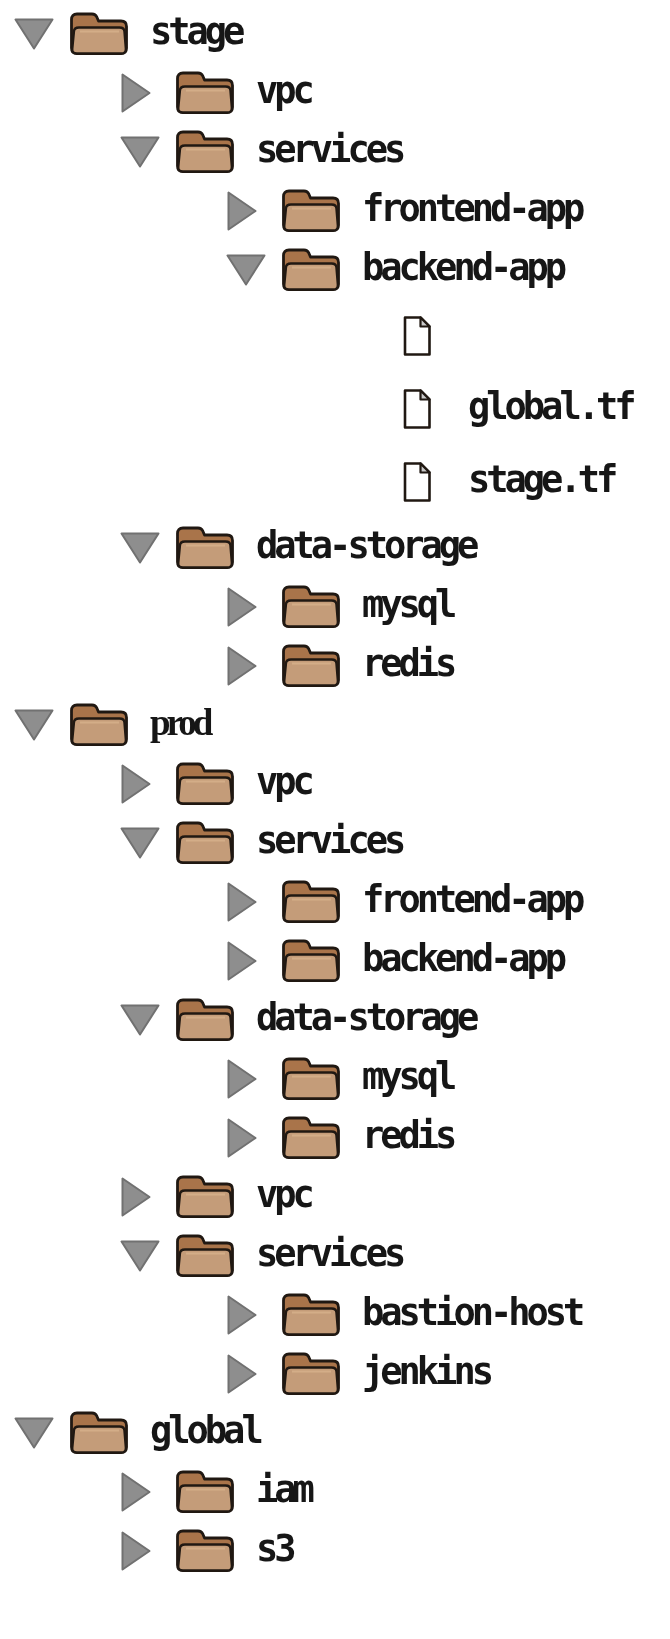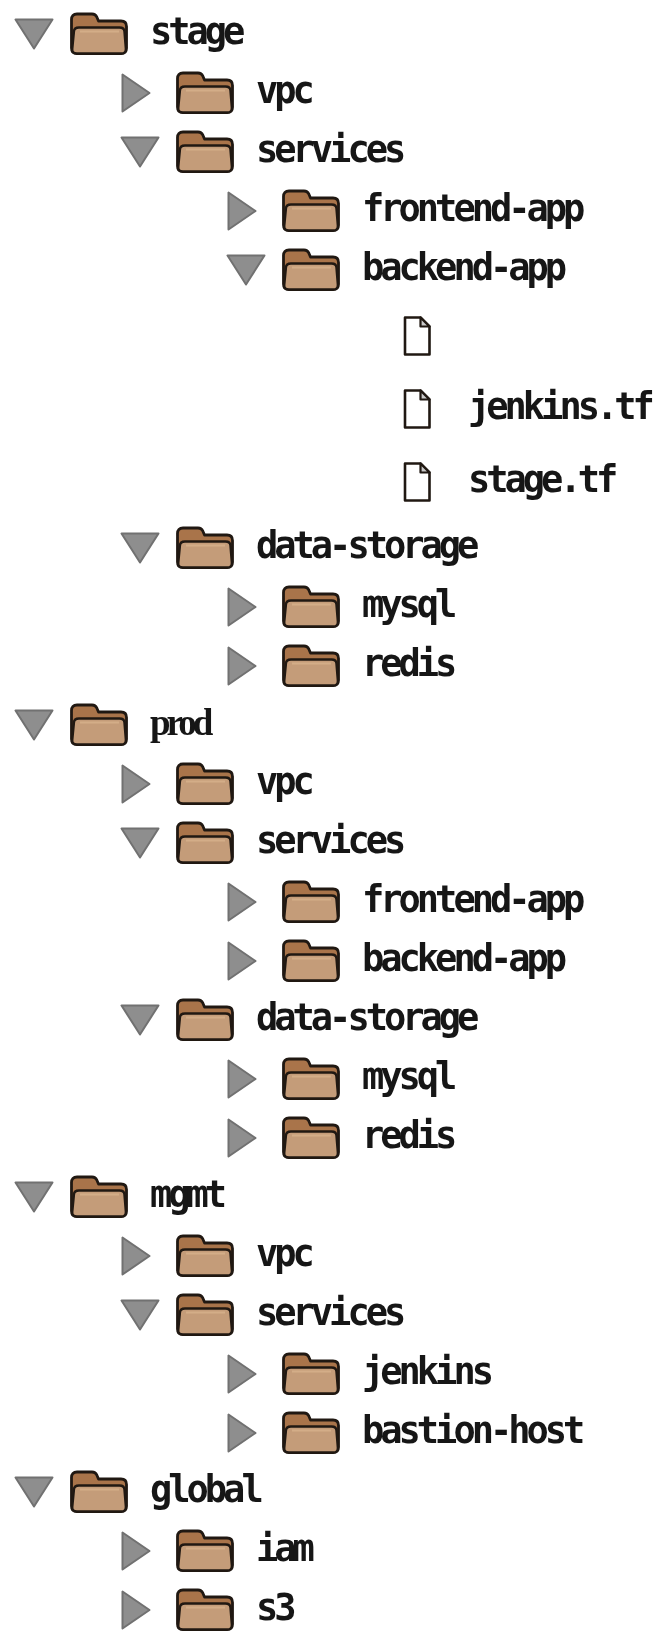--- a/index.html
+++ b/index.html
@@ -177,21 +177,21 @@
       
       
     </span>
     <span class="icon-slot">
 
       <svg class="file-svg" width="30" height="42" viewBox="0 0 30 42">
         <path d="M3 2.5 L18.5 2.5 L27.5 11.5 L27.5 39.5 L3 39.5 Z" fill="var(--file-fill)" stroke="var(--outline)" stroke-width="2.6" stroke-linejoin="round"></path>
         <path d="M18.5 2.5 L18.5 11.5 L27.5 11.5 Z" fill="var(--file-fold)" stroke="var(--outline)" stroke-width="2.2" stroke-linejoin="round"></path>
       </svg>
     </span>
-    <span class="label">jenkins.tf</span>
+    <span class="label">global.tf</span>
   </div>
     <div class="row file-row k-file t-none" style="margin-left: 332px;">
     <span class="toggle">
       
       
     </span>
     <span class="icon-slot">
 
       <svg class="file-svg" width="30" height="42" viewBox="0 0 30 42">
         <path d="M3 2.5 L18.5 2.5 L27.5 11.5 L27.5 39.5 L3 39.5 Z" fill="var(--file-fill)" stroke="var(--outline)" stroke-width="2.6" stroke-linejoin="round"></path>
@@ -402,165 +402,146 @@
         <path d="M9 3 L24 3 Q27.5 3 28.8 6 L30.5 10 L53 10 Q58.5 10 58.5 15.5
                  L58.5 37 Q58.5 42.5 53 42.5 L9 42.5 Q3.5 42.5 3.5 37 L3.5 8.5 Q3.5 3 9 3 Z" fill="var(--folder-tab)" stroke="var(--outline)" stroke-width="2.8" stroke-linejoin="round"></path>
         <path d="M11 16.5 L51.5 16.5 Q56.2 16.5 56.5 20.5 L57.9 37.5 Q58.3 42.5 53 42.5
                  L9 42.5 Q3.8 42.5 4.2 38 L5.9 20.5 Q6.2 16.5 11 16.5 Z" fill="var(--folder-body)" stroke="var(--outline)" stroke-width="2.5" stroke-linejoin="round"></path>
         <path d="M12 20.5 L51 20.5" stroke="var(--folder-highlight)" stroke-width="2" opacity="0.8"></path>
       </svg>
 
     </span>
     <span class="label">redis</span>
   </div>
+    <div class="row folder-row k-folder t-collapsed" style="margin-left: 120px;">
+    <span class="toggle">
+
+      <svg class="tri-right" width="32" height="40" viewBox="0 0 32 40">
+        <polygon points="2.5,1.5 2.5,38.5 29.5,20" fill="var(--triangle)" stroke="var(--triangle-edge)" stroke-width="2" stroke-linejoin="round"></polygon>
+      </svg>
+    </span>
+    <span class="icon-slot">
+      <svg class="folder-svg" width="62" height="46" viewBox="0 0 62 46">
+        <path d="M9 3 L24 3 Q27.5 3 28.8 6 L30.5 10 L53 10 Q58.5 10 58.5 15.5
+                 L58.5 37 Q58.5 42.5 53 42.5 L9 42.5 Q3.5 42.5 3.5 37 L3.5 8.5 Q3.5 3 9 3 Z" fill="var(--folder-tab)" stroke="var(--outline)" stroke-width="2.8" stroke-linejoin="round"></path>
+        <path d="M11 16.5 L51.5 16.5 Q56.2 16.5 56.5 20.5 L57.9 37.5 Q58.3 42.5 53 42.5
+                 L9 42.5 Q3.8 42.5 4.2 38 L5.9 20.5 Q6.2 16.5 11 16.5 Z" fill="var(--folder-body)" stroke="var(--outline)" stroke-width="2.5" stroke-linejoin="round"></path>
+        <path d="M12 20.5 L51 20.5" stroke="var(--folder-highlight)" stroke-width="2" opacity="0.8"></path>
+      </svg>
+
+    </span>
+    <span class="label">vpc</span>
+  </div>
+    <div class="row folder-row k-folder t-expanded" style="margin-left: 120px;">
+    <span class="toggle">
+      <svg class="tri-down" width="40" height="34" viewBox="0 0 40 34">
+        <polygon points="1.5,2.5 38.5,2.5 20,31.5" fill="var(--triangle)" stroke="var(--triangle-edge)" stroke-width="2" stroke-linejoin="round"></polygon>
+      </svg>
+
+    </span>
+    <span class="icon-slot">
+      <svg class="folder-svg" width="62" height="46" viewBox="0 0 62 46">
+        <path d="M9 3 L24 3 Q27.5 3 28.8 6 L30.5 10 L53 10 Q58.5 10 58.5 15.5
+                 L58.5 37 Q58.5 42.5 53 42.5 L9 42.5 Q3.5 42.5 3.5 37 L3.5 8.5 Q3.5 3 9 3 Z" fill="var(--folder-tab)" stroke="var(--outline)" stroke-width="2.8" stroke-linejoin="round"></path>
+        <path d="M11 16.5 L51.5 16.5 Q56.2 16.5 56.5 20.5 L57.9 37.5 Q58.3 42.5 53 42.5
+                 L9 42.5 Q3.8 42.5 4.2 38 L5.9 20.5 Q6.2 16.5 11 16.5 Z" fill="var(--folder-body)" stroke="var(--outline)" stroke-width="2.5" stroke-linejoin="round"></path>
+        <path d="M12 20.5 L51 20.5" stroke="var(--folder-highlight)" stroke-width="2" opacity="0.8"></path>
+      </svg>
+
+    </span>
+    <span class="label">services</span>
+  </div>
+    <div class="row folder-row k-folder t-collapsed" style="margin-left: 226px;">
+    <span class="toggle">
+
+      <svg class="tri-right" width="32" height="40" viewBox="0 0 32 40">
+        <polygon points="2.5,1.5 2.5,38.5 29.5,20" fill="var(--triangle)" stroke="var(--triangle-edge)" stroke-width="2" stroke-linejoin="round"></polygon>
+      </svg>
+    </span>
+    <span class="icon-slot">
+      <svg class="folder-svg" width="62" height="46" viewBox="0 0 62 46">
+        <path d="M9 3 L24 3 Q27.5 3 28.8 6 L30.5 10 L53 10 Q58.5 10 58.5 15.5
+                 L58.5 37 Q58.5 42.5 53 42.5 L9 42.5 Q3.5 42.5 3.5 37 L3.5 8.5 Q3.5 3 9 3 Z" fill="var(--folder-tab)" stroke="var(--outline)" stroke-width="2.8" stroke-linejoin="round"></path>
+        <path d="M11 16.5 L51.5 16.5 Q56.2 16.5 56.5 20.5 L57.9 37.5 Q58.3 42.5 53 42.5
+                 L9 42.5 Q3.8 42.5 4.2 38 L5.9 20.5 Q6.2 16.5 11 16.5 Z" fill="var(--folder-body)" stroke="var(--outline)" stroke-width="2.5" stroke-linejoin="round"></path>
+        <path d="M12 20.5 L51 20.5" stroke="var(--folder-highlight)" stroke-width="2" opacity="0.8"></path>
+      </svg>
+
+    </span>
+    <span class="label">bastion-host</span>
+  </div>
+    <div class="row folder-row k-folder t-collapsed" style="margin-left: 226px;">
+    <span class="toggle">
+
+      <svg class="tri-right" width="32" height="40" viewBox="0 0 32 40">
+        <polygon points="2.5,1.5 2.5,38.5 29.5,20" fill="var(--triangle)" stroke="var(--triangle-edge)" stroke-width="2" stroke-linejoin="round"></polygon>
+      </svg>
+    </span>
+    <span class="icon-slot">
+      <svg class="folder-svg" width="62" height="46" viewBox="0 0 62 46">
+        <path d="M9 3 L24 3 Q27.5 3 28.8 6 L30.5 10 L53 10 Q58.5 10 58.5 15.5
+                 L58.5 37 Q58.5 42.5 53 42.5 L9 42.5 Q3.5 42.5 3.5 37 L3.5 8.5 Q3.5 3 9 3 Z" fill="var(--folder-tab)" stroke="var(--outline)" stroke-width="2.8" stroke-linejoin="round"></path>
+        <path d="M11 16.5 L51.5 16.5 Q56.2 16.5 56.5 20.5 L57.9 37.5 Q58.3 42.5 53 42.5
+                 L9 42.5 Q3.8 42.5 4.2 38 L5.9 20.5 Q6.2 16.5 11 16.5 Z" fill="var(--folder-body)" stroke="var(--outline)" stroke-width="2.5" stroke-linejoin="round"></path>
+        <path d="M12 20.5 L51 20.5" stroke="var(--folder-highlight)" stroke-width="2" opacity="0.8"></path>
+      </svg>
+
+    </span>
+    <span class="label">jenkins</span>
+  </div>
     <div class="row folder-row k-folder t-expanded" style="margin-left: 14px;">
     <span class="toggle">
       <svg class="tri-down" width="40" height="34" viewBox="0 0 40 34">
         <polygon points="1.5,2.5 38.5,2.5 20,31.5" fill="var(--triangle)" stroke="var(--triangle-edge)" stroke-width="2" stroke-linejoin="round"></polygon>
       </svg>
 
     </span>
     <span class="icon-slot">
       <svg class="folder-svg" width="62" height="46" viewBox="0 0 62 46">
         <path d="M9 3 L24 3 Q27.5 3 28.8 6 L30.5 10 L53 10 Q58.5 10 58.5 15.5
                  L58.5 37 Q58.5 42.5 53 42.5 L9 42.5 Q3.5 42.5 3.5 37 L3.5 8.5 Q3.5 3 9 3 Z" fill="var(--folder-tab)" stroke="var(--outline)" stroke-width="2.8" stroke-linejoin="round"></path>
         <path d="M11 16.5 L51.5 16.5 Q56.2 16.5 56.5 20.5 L57.9 37.5 Q58.3 42.5 53 42.5
                  L9 42.5 Q3.8 42.5 4.2 38 L5.9 20.5 Q6.2 16.5 11 16.5 Z" fill="var(--folder-body)" stroke="var(--outline)" stroke-width="2.5" stroke-linejoin="round"></path>
         <path d="M12 20.5 L51 20.5" stroke="var(--folder-highlight)" stroke-width="2" opacity="0.8"></path>
       </svg>
 
     </span>
-    <span class="label">mgmt</span>
+    <span class="label">global</span>
+  </div>
+    <div class="row folder-row k-folder t-collapsed" style="margin-left: 120px; text-align: right;">
+    <span class="toggle">
+
+      <svg class="tri-right" width="32" height="40" viewBox="0 0 32 40">
+        <polygon points="2.5,1.5 2.5,38.5 29.5,20" fill="var(--triangle)" stroke="var(--triangle-edge)" stroke-width="2" stroke-linejoin="round"></polygon>
+      </svg>
+    </span>
+    <span class="icon-slot">
+      <svg class="folder-svg" width="62" height="46" viewBox="0 0 62 46">
+        <path d="M9 3 L24 3 Q27.5 3 28.8 6 L30.5 10 L53 10 Q58.5 10 58.5 15.5
+                 L58.5 37 Q58.5 42.5 53 42.5 L9 42.5 Q3.5 42.5 3.5 37 L3.5 8.5 Q3.5 3 9 3 Z" fill="var(--folder-tab)" stroke="var(--outline)" stroke-width="2.8" stroke-linejoin="round"></path>
+        <path d="M11 16.5 L51.5 16.5 Q56.2 16.5 56.5 20.5 L57.9 37.5 Q58.3 42.5 53 42.5
+                 L9 42.5 Q3.8 42.5 4.2 38 L5.9 20.5 Q6.2 16.5 11 16.5 Z" fill="var(--folder-body)" stroke="var(--outline)" stroke-width="2.5" stroke-linejoin="round"></path>
+        <path d="M12 20.5 L51 20.5" stroke="var(--folder-highlight)" stroke-width="2" opacity="0.8"></path>
+      </svg>
+
+    </span>
+    <span class="label">iam</span>
   </div>
     <div class="row folder-row k-folder t-collapsed" style="margin-left: 120px;">
     <span class="toggle">
 
       <svg class="tri-right" width="32" height="40" viewBox="0 0 32 40">
         <polygon points="2.5,1.5 2.5,38.5 29.5,20" fill="var(--triangle)" stroke="var(--triangle-edge)" stroke-width="2" stroke-linejoin="round"></polygon>
       </svg>
     </span>
     <span class="icon-slot">
       <svg class="folder-svg" width="62" height="46" viewBox="0 0 62 46">
         <path d="M9 3 L24 3 Q27.5 3 28.8 6 L30.5 10 L53 10 Q58.5 10 58.5 15.5
                  L58.5 37 Q58.5 42.5 53 42.5 L9 42.5 Q3.5 42.5 3.5 37 L3.5 8.5 Q3.5 3 9 3 Z" fill="var(--folder-tab)" stroke="var(--outline)" stroke-width="2.8" stroke-linejoin="round"></path>
         <path d="M11 16.5 L51.5 16.5 Q56.2 16.5 56.5 20.5 L57.9 37.5 Q58.3 42.5 53 42.5
                  L9 42.5 Q3.8 42.5 4.2 38 L5.9 20.5 Q6.2 16.5 11 16.5 Z" fill="var(--folder-body)" stroke="var(--outline)" stroke-width="2.5" stroke-linejoin="round"></path>
         <path d="M12 20.5 L51 20.5" stroke="var(--folder-highlight)" stroke-width="2" opacity="0.8"></path>
       </svg>
 
     </span>
-    <span class="label">vpc</span>
-  </div>
-    <div class="row folder-row k-folder t-expanded" style="margin-left: 120px;">
-    <span class="toggle">
-      <svg class="tri-down" width="40" height="34" viewBox="0 0 40 34">
-        <polygon points="1.5,2.5 38.5,2.5 20,31.5" fill="var(--triangle)" stroke="var(--triangle-edge)" stroke-width="2" stroke-linejoin="round"></polygon>
-      </svg>
-
-    </span>
-    <span class="icon-slot">
-      <svg class="folder-svg" width="62" height="46" viewBox="0 0 62 46">
-        <path d="M9 3 L24 3 Q27.5 3 28.8 6 L30.5 10 L53 10 Q58.5 10 58.5 15.5
-                 L58.5 37 Q58.5 42.5 53 42.5 L9 42.5 Q3.5 42.5 3.5 37 L3.5 8.5 Q3.5 3 9 3 Z" fill="var(--folder-tab)" stroke="var(--outline)" stroke-width="2.8" stroke-linejoin="round"></path>
-        <path d="M11 16.5 L51.5 16.5 Q56.2 16.5 56.5 20.5 L57.9 37.5 Q58.3 42.5 53 42.5
-                 L9 42.5 Q3.8 42.5 4.2 38 L5.9 20.5 Q6.2 16.5 11 16.5 Z" fill="var(--folder-body)" stroke="var(--outline)" stroke-width="2.5" stroke-linejoin="round"></path>
-        <path d="M12 20.5 L51 20.5" stroke="var(--folder-highlight)" stroke-width="2" opacity="0.8"></path>
-      </svg>
-
-    </span>
-    <span class="label">services</span>
-  </div>
-    <div class="row folder-row k-folder t-collapsed" style="margin-left: 226px;">
-    <span class="toggle">
-
-      <svg class="tri-right" width="32" height="40" viewBox="0 0 32 40">
-        <polygon points="2.5,1.5 2.5,38.5 29.5,20" fill="var(--triangle)" stroke="var(--triangle-edge)" stroke-width="2" stroke-linejoin="round"></polygon>
-      </svg>
-    </span>
-    <span class="icon-slot">
-      <svg class="folder-svg" width="62" height="46" viewBox="0 0 62 46">
-        <path d="M9 3 L24 3 Q27.5 3 28.8 6 L30.5 10 L53 10 Q58.5 10 58.5 15.5
-                 L58.5 37 Q58.5 42.5 53 42.5 L9 42.5 Q3.5 42.5 3.5 37 L3.5 8.5 Q3.5 3 9 3 Z" fill="var(--folder-tab)" stroke="var(--outline)" stroke-width="2.8" stroke-linejoin="round"></path>
-        <path d="M11 16.5 L51.5 16.5 Q56.2 16.5 56.5 20.5 L57.9 37.5 Q58.3 42.5 53 42.5
-                 L9 42.5 Q3.8 42.5 4.2 38 L5.9 20.5 Q6.2 16.5 11 16.5 Z" fill="var(--folder-body)" stroke="var(--outline)" stroke-width="2.5" stroke-linejoin="round"></path>
-        <path d="M12 20.5 L51 20.5" stroke="var(--folder-highlight)" stroke-width="2" opacity="0.8"></path>
-      </svg>
-
-    </span>
-    <span class="label">jenkins</span>
-  </div>
-    <div class="row folder-row k-folder t-collapsed" style="margin-left: 226px;">
-    <span class="toggle">
-
-      <svg class="tri-right" width="32" height="40" viewBox="0 0 32 40">
-        <polygon points="2.5,1.5 2.5,38.5 29.5,20" fill="var(--triangle)" stroke="var(--triangle-edge)" stroke-width="2" stroke-linejoin="round"></polygon>
-      </svg>
-    </span>
-    <span class="icon-slot">
-      <svg class="folder-svg" width="62" height="46" viewBox="0 0 62 46">
-        <path d="M9 3 L24 3 Q27.5 3 28.8 6 L30.5 10 L53 10 Q58.5 10 58.5 15.5
-                 L58.5 37 Q58.5 42.5 53 42.5 L9 42.5 Q3.5 42.5 3.5 37 L3.5 8.5 Q3.5 3 9 3 Z" fill="var(--folder-tab)" stroke="var(--outline)" stroke-width="2.8" stroke-linejoin="round"></path>
-        <path d="M11 16.5 L51.5 16.5 Q56.2 16.5 56.5 20.5 L57.9 37.5 Q58.3 42.5 53 42.5
-                 L9 42.5 Q3.8 42.5 4.2 38 L5.9 20.5 Q6.2 16.5 11 16.5 Z" fill="var(--folder-body)" stroke="var(--outline)" stroke-width="2.5" stroke-linejoin="round"></path>
-        <path d="M12 20.5 L51 20.5" stroke="var(--folder-highlight)" stroke-width="2" opacity="0.8"></path>
-      </svg>
-
-    </span>
-    <span class="label">bastion-host</span>
-  </div>
-    <div class="row folder-row k-folder t-expanded" style="margin-left: 14px;">
-    <span class="toggle">
-      <svg class="tri-down" width="40" height="34" viewBox="0 0 40 34">
-        <polygon points="1.5,2.5 38.5,2.5 20,31.5" fill="var(--triangle)" stroke="var(--triangle-edge)" stroke-width="2" stroke-linejoin="round"></polygon>
-      </svg>
-
-    </span>
-    <span class="icon-slot">
-      <svg class="folder-svg" width="62" height="46" viewBox="0 0 62 46">
-        <path d="M9 3 L24 3 Q27.5 3 28.8 6 L30.5 10 L53 10 Q58.5 10 58.5 15.5
-                 L58.5 37 Q58.5 42.5 53 42.5 L9 42.5 Q3.5 42.5 3.5 37 L3.5 8.5 Q3.5 3 9 3 Z" fill="var(--folder-tab)" stroke="var(--outline)" stroke-width="2.8" stroke-linejoin="round"></path>
-        <path d="M11 16.5 L51.5 16.5 Q56.2 16.5 56.5 20.5 L57.9 37.5 Q58.3 42.5 53 42.5
-                 L9 42.5 Q3.8 42.5 4.2 38 L5.9 20.5 Q6.2 16.5 11 16.5 Z" fill="var(--folder-body)" stroke="var(--outline)" stroke-width="2.5" stroke-linejoin="round"></path>
-        <path d="M12 20.5 L51 20.5" stroke="var(--folder-highlight)" stroke-width="2" opacity="0.8"></path>
-      </svg>
-
-    </span>
-    <span class="label">global</span>
-  </div>
-    <div class="row folder-row k-folder t-collapsed" style="margin-left: 120px; text-align: right;">
-    <span class="toggle">
-
-      <svg class="tri-right" width="32" height="40" viewBox="0 0 32 40">
-        <polygon points="2.5,1.5 2.5,38.5 29.5,20" fill="var(--triangle)" stroke="var(--triangle-edge)" stroke-width="2" stroke-linejoin="round"></polygon>
-      </svg>
-    </span>
-    <span class="icon-slot">
-      <svg class="folder-svg" width="62" height="46" viewBox="0 0 62 46">
-        <path d="M9 3 L24 3 Q27.5 3 28.8 6 L30.5 10 L53 10 Q58.5 10 58.5 15.5
-                 L58.5 37 Q58.5 42.5 53 42.5 L9 42.5 Q3.5 42.5 3.5 37 L3.5 8.5 Q3.5 3 9 3 Z" fill="var(--folder-tab)" stroke="var(--outline)" stroke-width="2.8" stroke-linejoin="round"></path>
-        <path d="M11 16.5 L51.5 16.5 Q56.2 16.5 56.5 20.5 L57.9 37.5 Q58.3 42.5 53 42.5
-                 L9 42.5 Q3.8 42.5 4.2 38 L5.9 20.5 Q6.2 16.5 11 16.5 Z" fill="var(--folder-body)" stroke="var(--outline)" stroke-width="2.5" stroke-linejoin="round"></path>
-        <path d="M12 20.5 L51 20.5" stroke="var(--folder-highlight)" stroke-width="2" opacity="0.8"></path>
-      </svg>
-
-    </span>
-    <span class="label">iam</span>
-  </div>
-    <div class="row folder-row k-folder t-collapsed" style="margin-left: 120px;">
-    <span class="toggle">
-
-      <svg class="tri-right" width="32" height="40" viewBox="0 0 32 40">
-        <polygon points="2.5,1.5 2.5,38.5 29.5,20" fill="var(--triangle)" stroke="var(--triangle-edge)" stroke-width="2" stroke-linejoin="round"></polygon>
-      </svg>
-    </span>
-    <span class="icon-slot">
-      <svg class="folder-svg" width="62" height="46" viewBox="0 0 62 46">
-        <path d="M9 3 L24 3 Q27.5 3 28.8 6 L30.5 10 L53 10 Q58.5 10 58.5 15.5
-                 L58.5 37 Q58.5 42.5 53 42.5 L9 42.5 Q3.5 42.5 3.5 37 L3.5 8.5 Q3.5 3 9 3 Z" fill="var(--folder-tab)" stroke="var(--outline)" stroke-width="2.8" stroke-linejoin="round"></path>
-        <path d="M11 16.5 L51.5 16.5 Q56.2 16.5 56.5 20.5 L57.9 37.5 Q58.3 42.5 53 42.5
-                 L9 42.5 Q3.8 42.5 4.2 38 L5.9 20.5 Q6.2 16.5 11 16.5 Z" fill="var(--folder-body)" stroke="var(--outline)" stroke-width="2.5" stroke-linejoin="round"></path>
-        <path d="M12 20.5 L51 20.5" stroke="var(--folder-highlight)" stroke-width="2" opacity="0.8"></path>
-      </svg>
-
-    </span>
     <span class="label">s3</span>
   </div>
   </div>
 
 </body></html>

